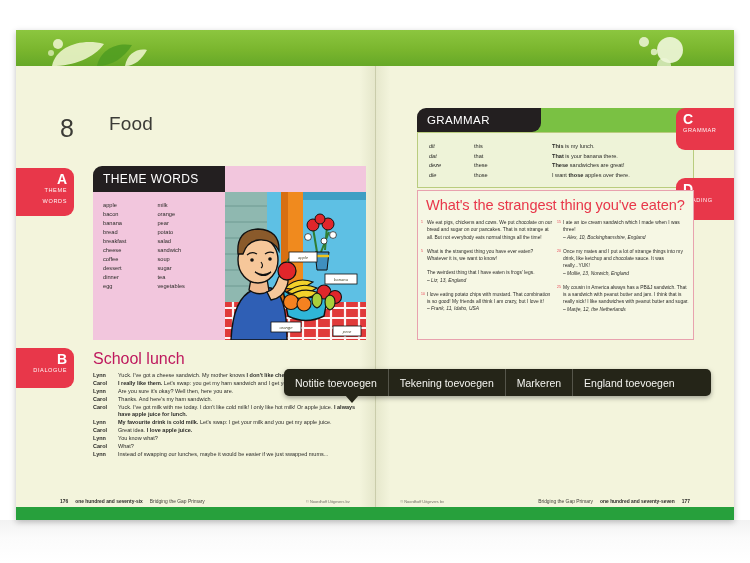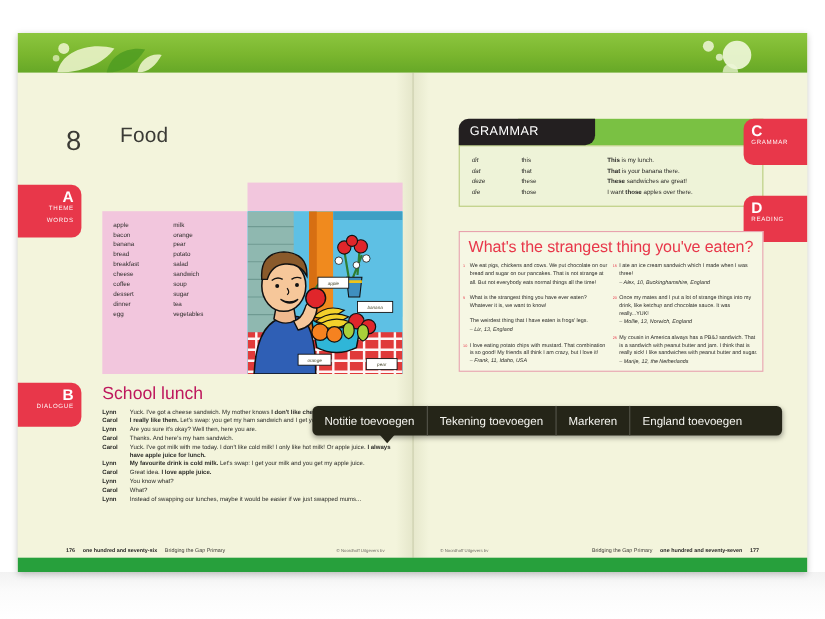--- a/index.html
+++ b/index.html
@@ -120,21 +120,21 @@
   }
   .gr-table { position:absolute; left:11px; top:9px; }
   .gr-row { display:flex; }
   .gr-c1 { width:45px; font-size:5.6px; line-height:9.5px; font-style:italic; color:#2b2b28; }
   .gr-c2 { width:78px; font-size:5.6px; line-height:9.5px; color:#2b2b28; }
   .gr-c3 { font-size:5.6px; line-height:9.5px; color:#2b2b28; }
   .gr-c3 b { font-weight:700; }
 
   
   .rd-box {
-    position:absolute; left:401px; top:180px; width:277px; height:128px;
+    position:absolute; left:401px; top:160px; width:277px; height:150px;
     background:#f6f7e4; border:1px solid #e8a2ae;
   }
   .rd-title {
     position:absolute; left:8px; top:6px; width:262px;
     font-size:14.6px; color:#e8374a; letter-spacing:-.1px;
   }
   .rd-cols { position:absolute; left:9px; top:28px; width:262px; display:flex; gap:10px; }
   .rd-col { width:126px; position:relative; }
   .rd-p { font-size:4.9px; line-height:7.25px; color:#2b2b28; margin-bottom:7px; }
   .rd-p .src { font-style:italic; }
@@ -201,20 +201,21 @@
 
     <div class="chapter-num">8</div>
     <div class="chapter-title">Food</div>
 
     <div class="tab tab-left" style="top:138px; height:48px;">
       <div class="letter">A</div>
       <div class="sub">THEME</div>
       <div class="sub">WORDS</div>
     </div>
 
+    <div class="tw-header">THEME WORDS</div>
     <div class="tw-pinkstrip"></div>
     <div class="tw-body">
       <div class="tw-list">
         <div class="tw-col">
           <span>apple</span>
           <span>bacon</span>
           <span>banana</span>
           <span>bread</span>
           <span>breakfast</span>
           <span>cheese</span>

